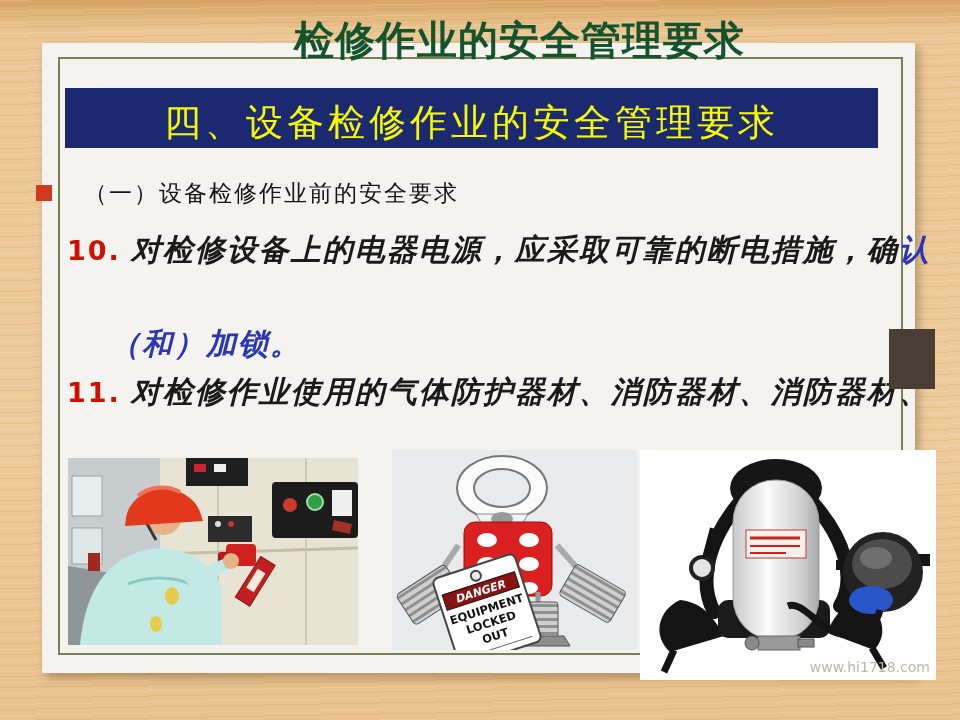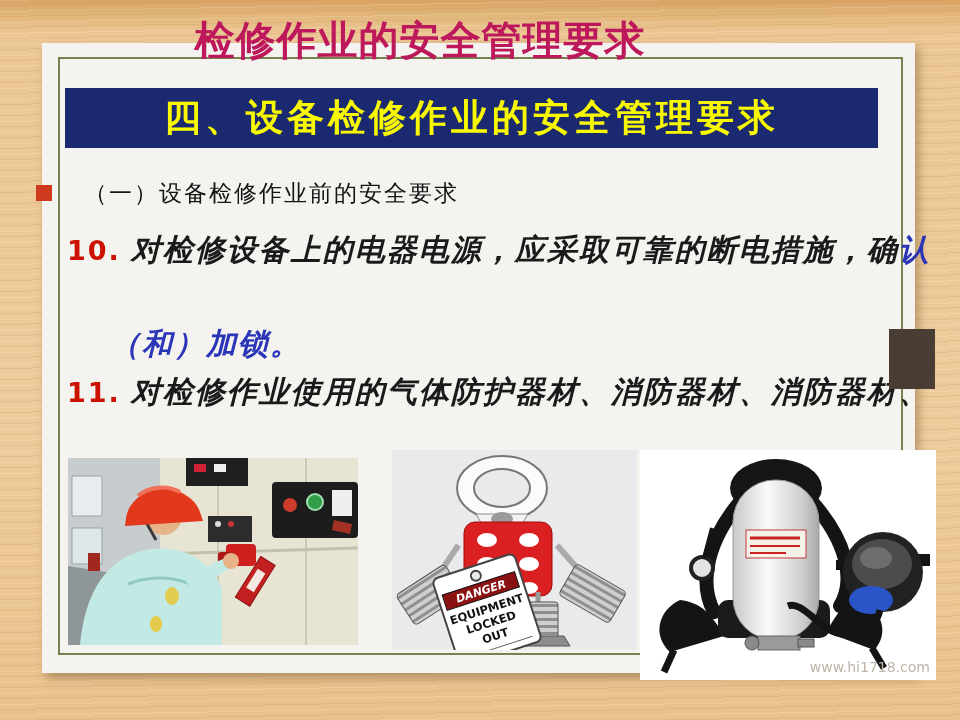--- a/index.html
+++ b/index.html
@@ -9,25 +9,25 @@
   .wood{position:absolute;inset:0;z-index:0;
     background:
       repeating-linear-gradient(179deg, rgba(255,255,255,0.16) 0 1px, rgba(0,0,0,0) 1px 5px,
                                 rgba(166,116,62,0.14) 5px 6px, rgba(0,0,0,0) 6px 11px),
       linear-gradient(180deg,#d9a363 0,#e2b77c 16px,#ecc795 34px,#eecb9b 60%,#e9c18c 100%);}
   
   .slide{position:absolute;left:42px;top:43px;width:873px;height:630px;background:#f4f3ef;
          box-shadow:4px 5px 9px rgba(90,60,20,0.38);z-index:1;}
   .frame{position:absolute;left:16px;top:14px;width:845px;height:598px;
          border:2px solid #75814e;box-sizing:border-box;}
-  .top-title{position:absolute;left:95px;top:13px;width:650px;text-align:center;
-         font-size:40px;font-weight:bold;color:#be185d;letter-spacing:1px;z-index:6;}
+  .top-title{position:absolute;left:95px;top:13px;width:650px;text-align:right;
+         font-size:40px;font-weight:bold;color:#14532d;letter-spacing:1px;z-index:6;}
   .banner{position:absolute;left:65px;top:88px;width:813px;height:60px;background:#1b2a70;
-         color:#f8f800;display:flex;align-items:center;justify-content:center;
-         font-size:37px;font-weight:bold;letter-spacing:4px;z-index:2;}
+         color:#f8f800;display:flex;align-items:flex-end;justify-content:center;
+         font-size:37px;font-weight:normal;letter-spacing:4px;z-index:2;}
   .bullet{position:absolute;left:36px;top:185px;width:16px;height:16px;background:#cf3a1e;z-index:6;}
   .section-heading{position:absolute;left:84px;top:170px;z-index:2;color:#141414;
          font-family:"DejaVu Serif","Liberation Serif",serif;font-size:23px;letter-spacing:2px;margin-top:8px;}
   .bodyline{position:absolute;left:60px;width:870px;height:47px;z-index:2;
          font-size:30px;font-style:italic;font-weight:bold;letter-spacing:2px;white-space:nowrap;}
   .bodyline .num{color:#cc1100;font-style:normal;font-size:27px;margin-right:10px;margin-left:7px;}
   .cont{padding-left:50px;box-sizing:border-box;}
   .c-black{color:#1a1a1a}.c-blue{color:#2b35b8}.c-red{color:#cc1100}
   .photo{position:absolute;z-index:3;display:block;}
   #photoLeft{left:68px;top:458px;}

